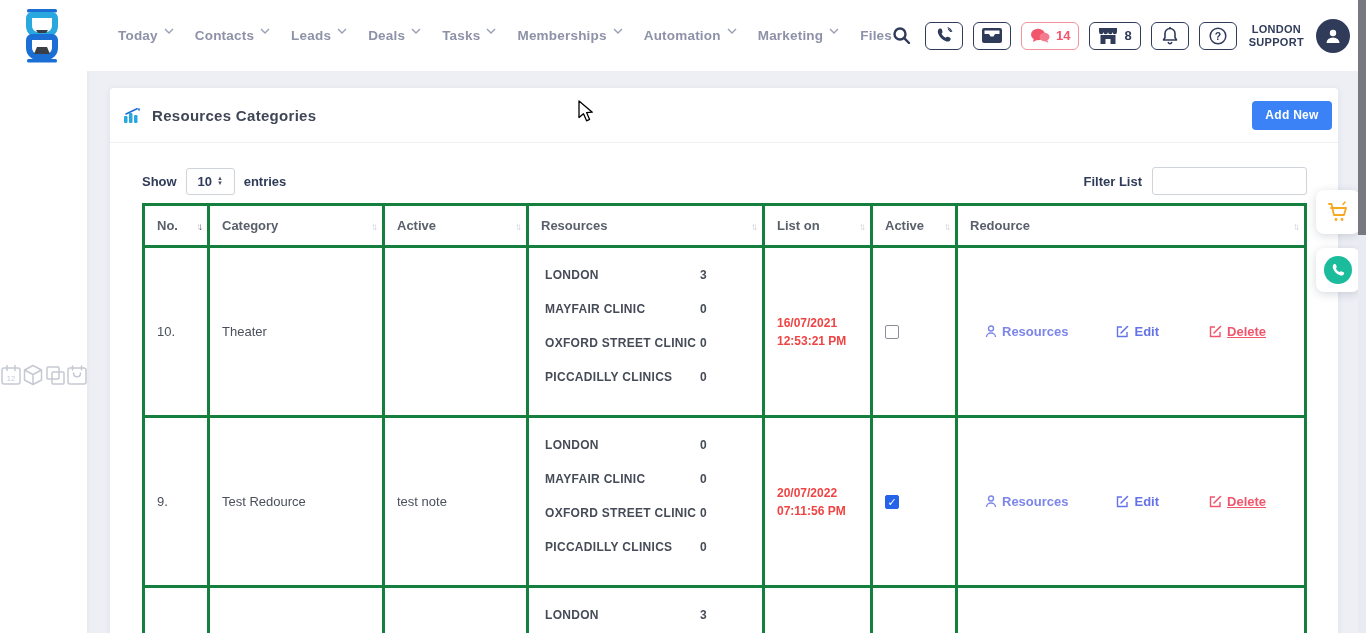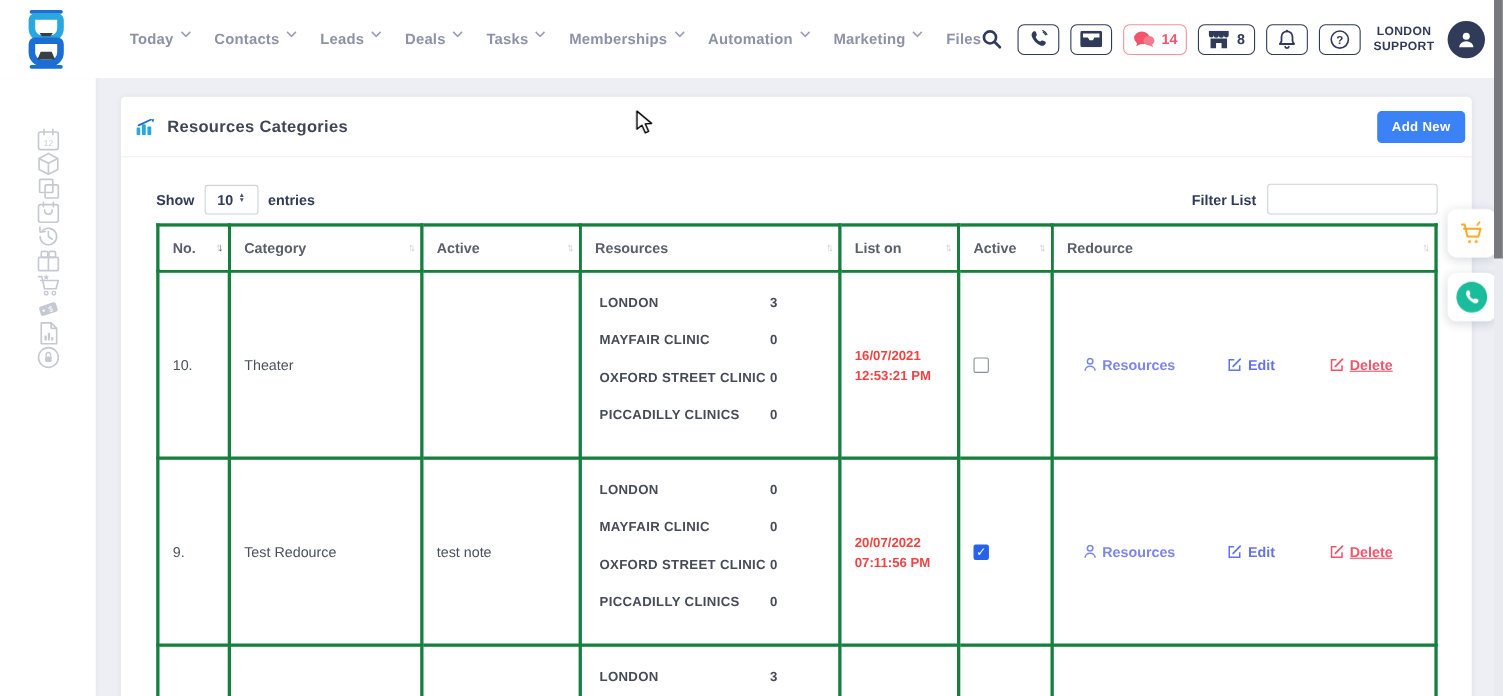--- a/index.html
+++ b/index.html
@@ -13,21 +13,21 @@
   .chev { width:10px; height:6px; }
   .top-actions { margin-left:auto; display:flex; align-items:center; gap:10px; }
   .search-btn { margin-right:4px; display:flex; align-items:center; }
   .tb-btn { height:28px; min-width:38px; padding:0 8px; border:1.4px solid #2f3b59; border-radius:6px; background:#fff; display:flex; align-items:center; justify-content:center; gap:6px; color:#2f3b59; font-size:13px; font-weight:600; cursor:pointer; }
   .tb-btn.chat { border-color:#f0949f; color:#f1556c; }
   .user-name { font-size:11px; font-weight:700; color:#2f3b59; text-align:center; line-height:13px; letter-spacing:.3px; margin:0 2px; }
   .avatar { width:34px; height:34px; border-radius:50%; background:#2f3b59; display:flex; align-items:center; justify-content:center; }
 
   
   .layout { display:flex; height:562px; }
-  .sidebar { width:90px; background:#ffffff; display:flex; flex-direction:column; align-items:center; padding-top:45px; overflow:hidden; box-shadow:1px 0 4px rgba(40,50,70,.04); }
+  .sidebar { width:90px; background:#ffffff; display:flex; flex-direction:row; align-items:center; padding-top:45px; overflow:hidden; box-shadow:1px 0 4px rgba(40,50,70,.04); }
   .side-ic { width:22px; height:22px; color:#c5c9d2; flex:0 0 auto; cursor:pointer; }
   .main { flex:1; padding:17px 28px 0 23px; }
 
   
   .card { background:#fff; border-radius:4px; box-shadow:0 1px 6px rgba(31,45,61,.08); min-height:660px; }
   .card-header { height:55px; display:flex; align-items:center; padding:0 6px 0 14px; border-bottom:1px solid #eef0f3; }
   .page-title { font-size:15px; font-weight:700; color:#3f4656; letter-spacing:.3px; margin-left:10px; }
   .add-btn { margin-left:auto; width:80px; height:29px; background:#3b82f6; color:#fff; font-size:12px; font-weight:700; letter-spacing:.3px; border:none; border-radius:4px; cursor:pointer; }
   .card-body { padding:24px 31px 0 32px; }
 

